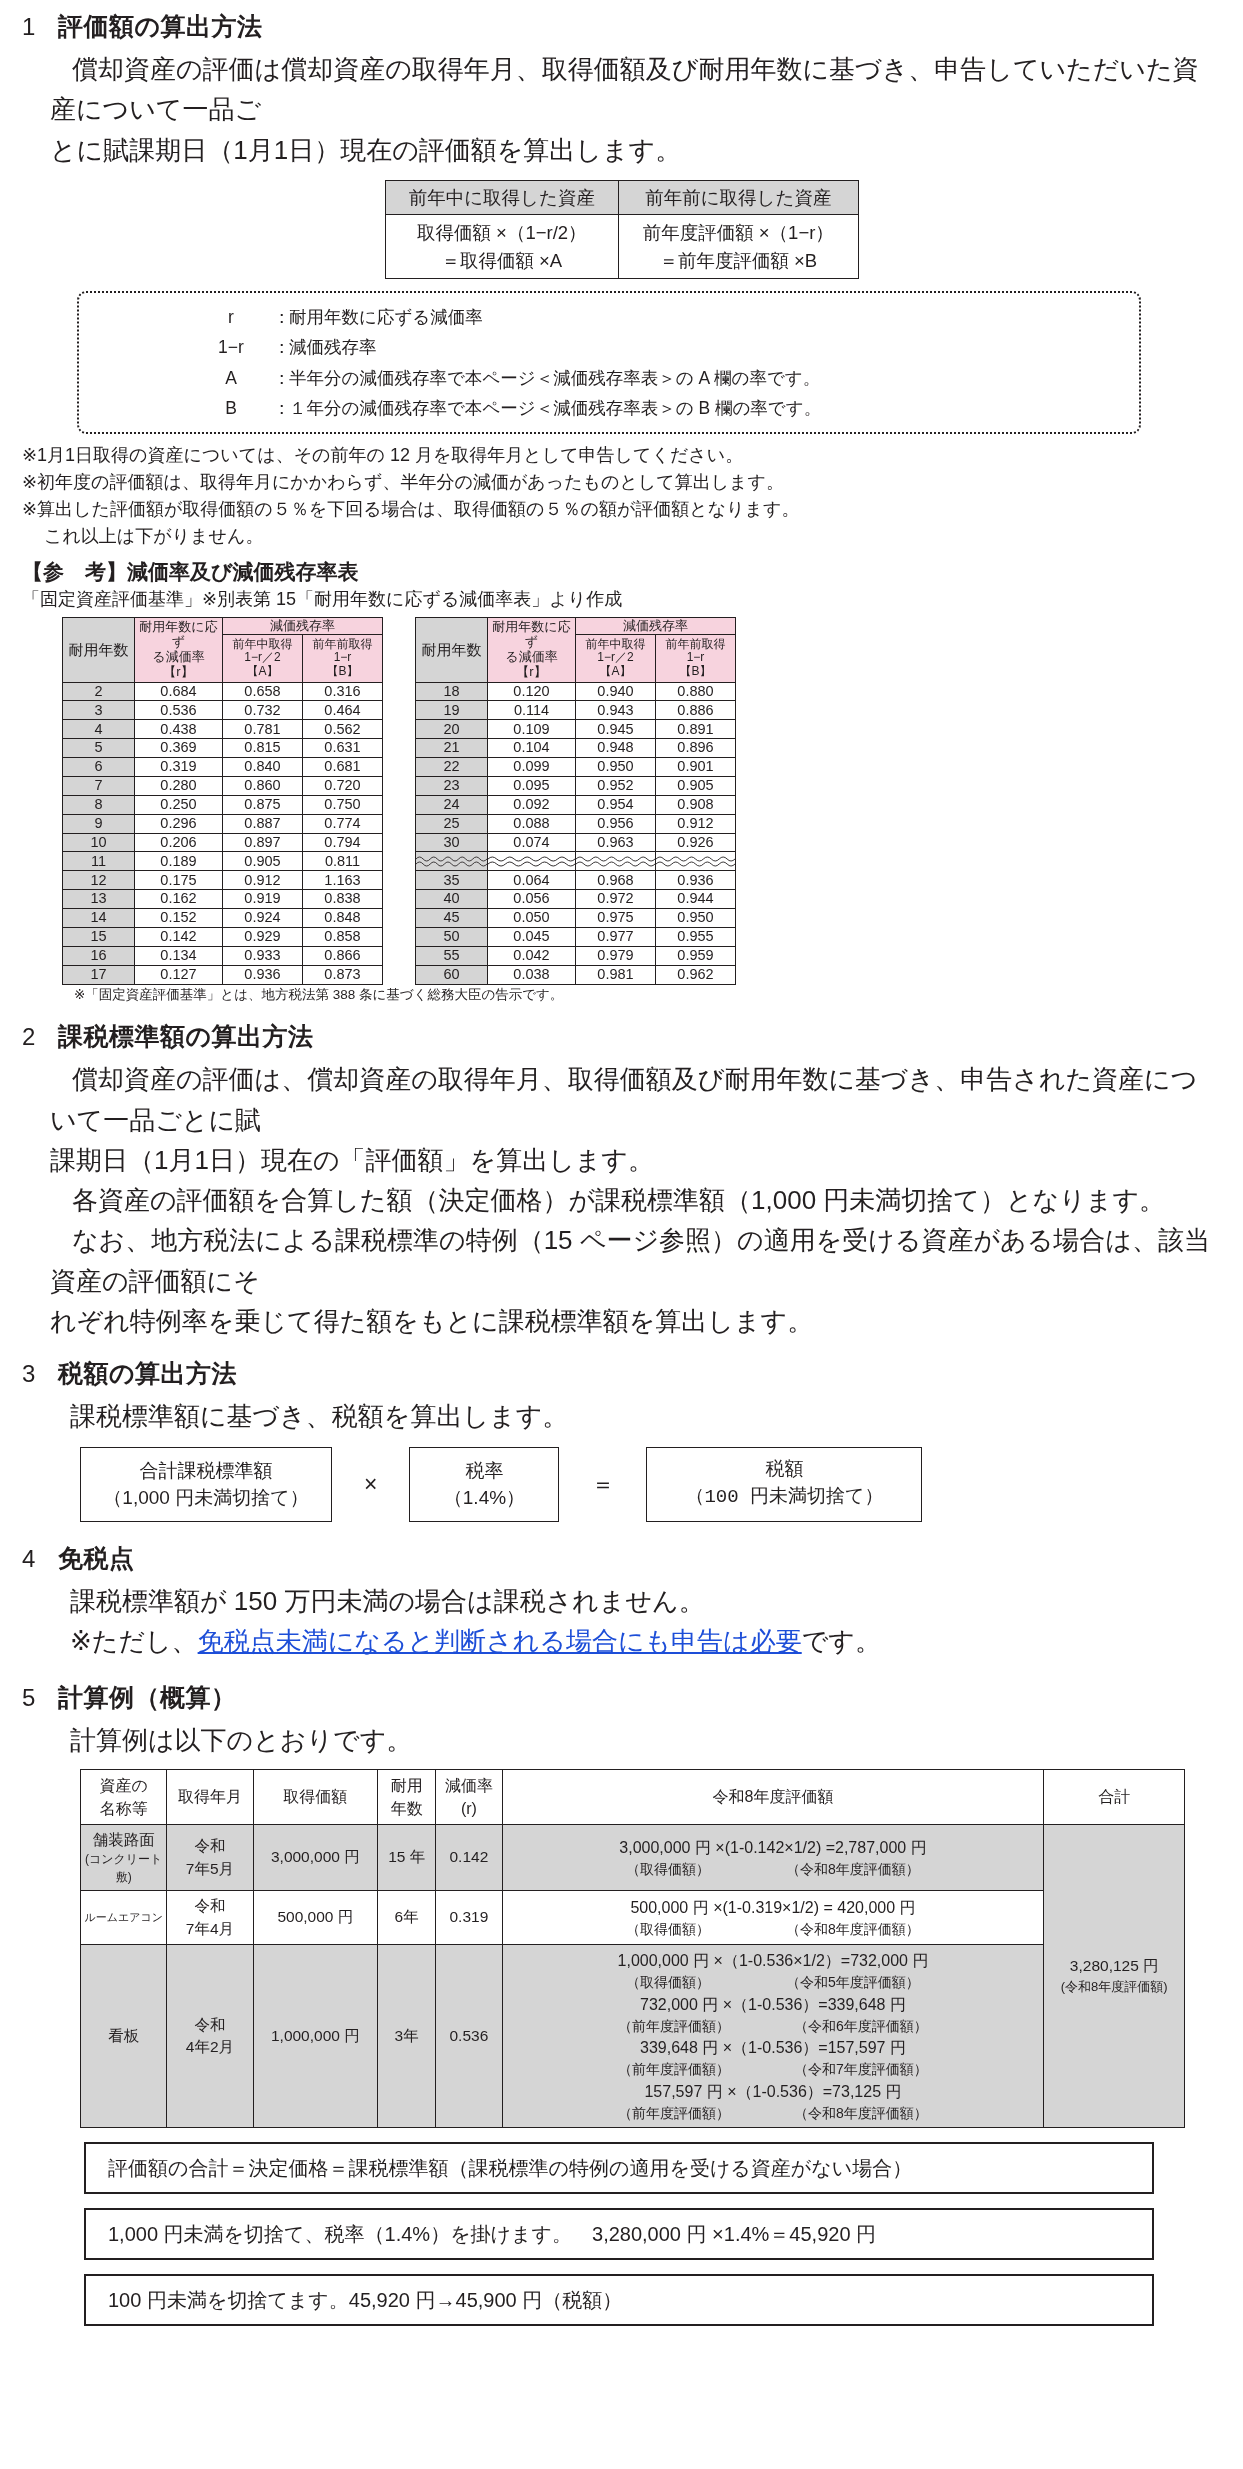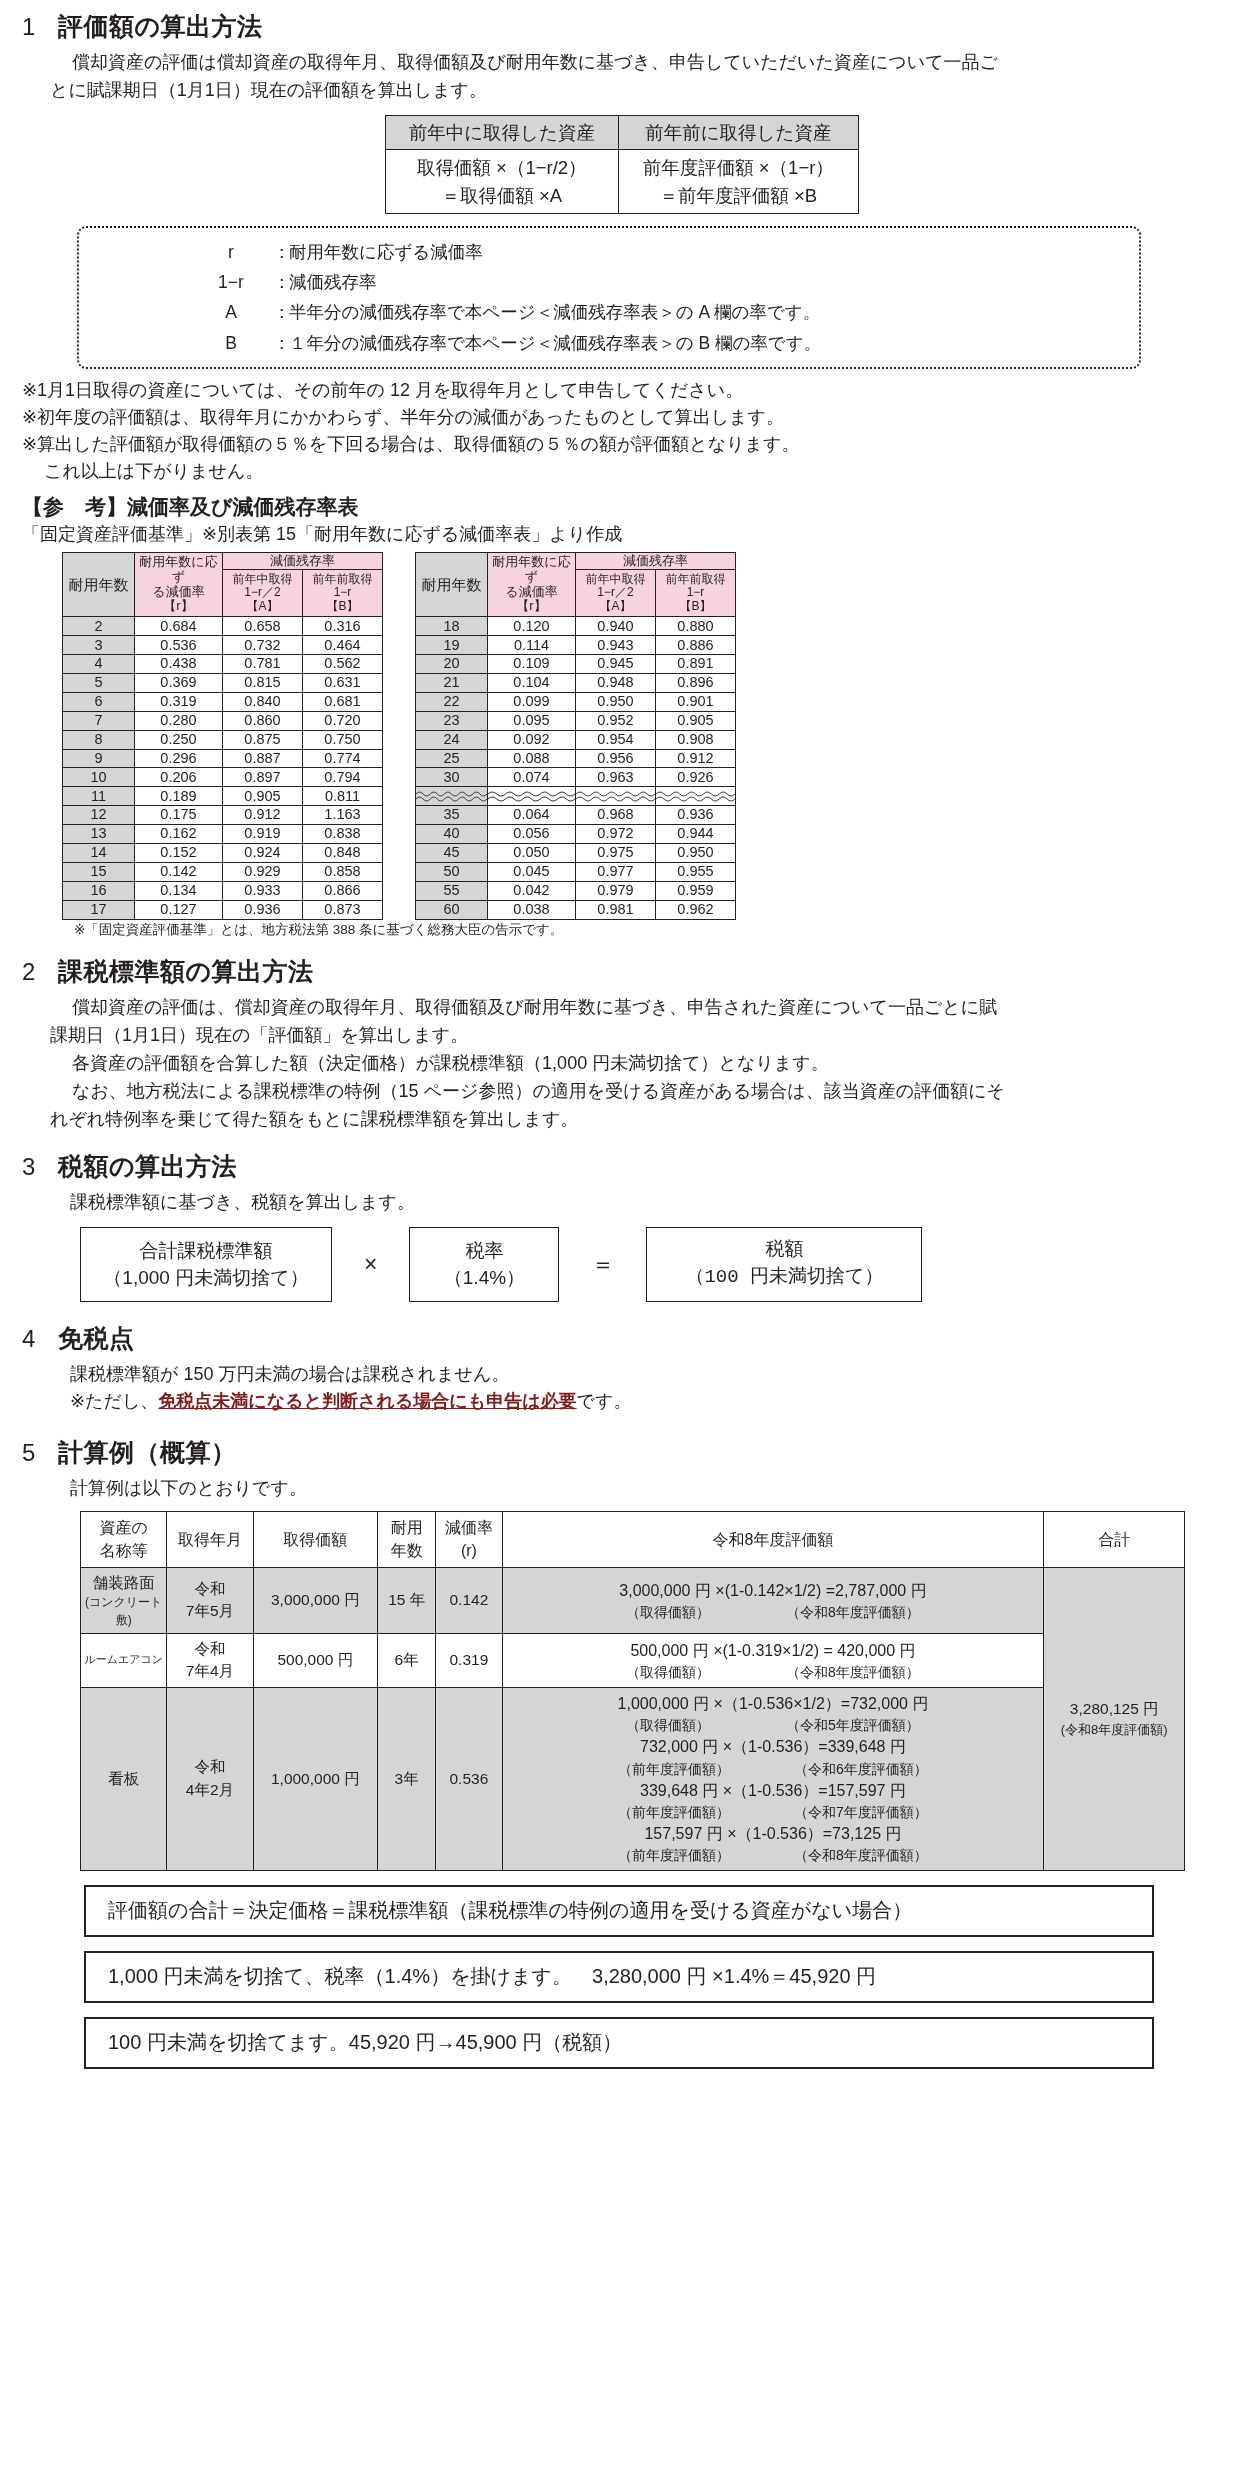--- a/index.html
+++ b/index.html
@@ -23,21 +23,21 @@
     gap: 14px;
     font-weight: bold;
     font-size: 25px;
     letter-spacing: 0.5px;
     margin: 0 0 6px 0;
   }
   .sec-head .num { width: 22px; text-align: left; font-weight: normal; font-size: 24px; }
   .sec-head .ttl { font-weight: bold; }
 
   .para {
-    font-size: 18px;
+    font-size: 26px;
     line-height: 1.55;
     margin: 0;
     text-indent: 0;
   }
   .para.indent { padding-left: 48px; }
   .para.indent2 { padding-left: 28px; }
   .para .ti { display: inline-block; width: 22px; }
 
   
   .ftable {
@@ -139,21 +139,21 @@
     font-size: 19px;
     line-height: 1.45;
     padding: 9px 10px;
   }
   .taxbox.b1 { width: 252px; }
   .taxbox.b2 { width: 150px; }
   .taxbox.b3 { width: 276px; font-family: Liberation Mono, monospace; }
   .op { font-size: 23px; }
 
   
-  .pink-note { color: #7f1d1d; text-decoration: underline; font-weight: bold; }
+  .pink-note { color: #1d4ed8; text-decoration: underline; }
 
   
   table.ex {
     border-collapse: collapse;
     margin: 8px 0 0 58px;
     width: 1105px;
     font-size: 15.5px;
   }
   table.ex th, table.ex td {
     border: 1.4px solid #231f20;

